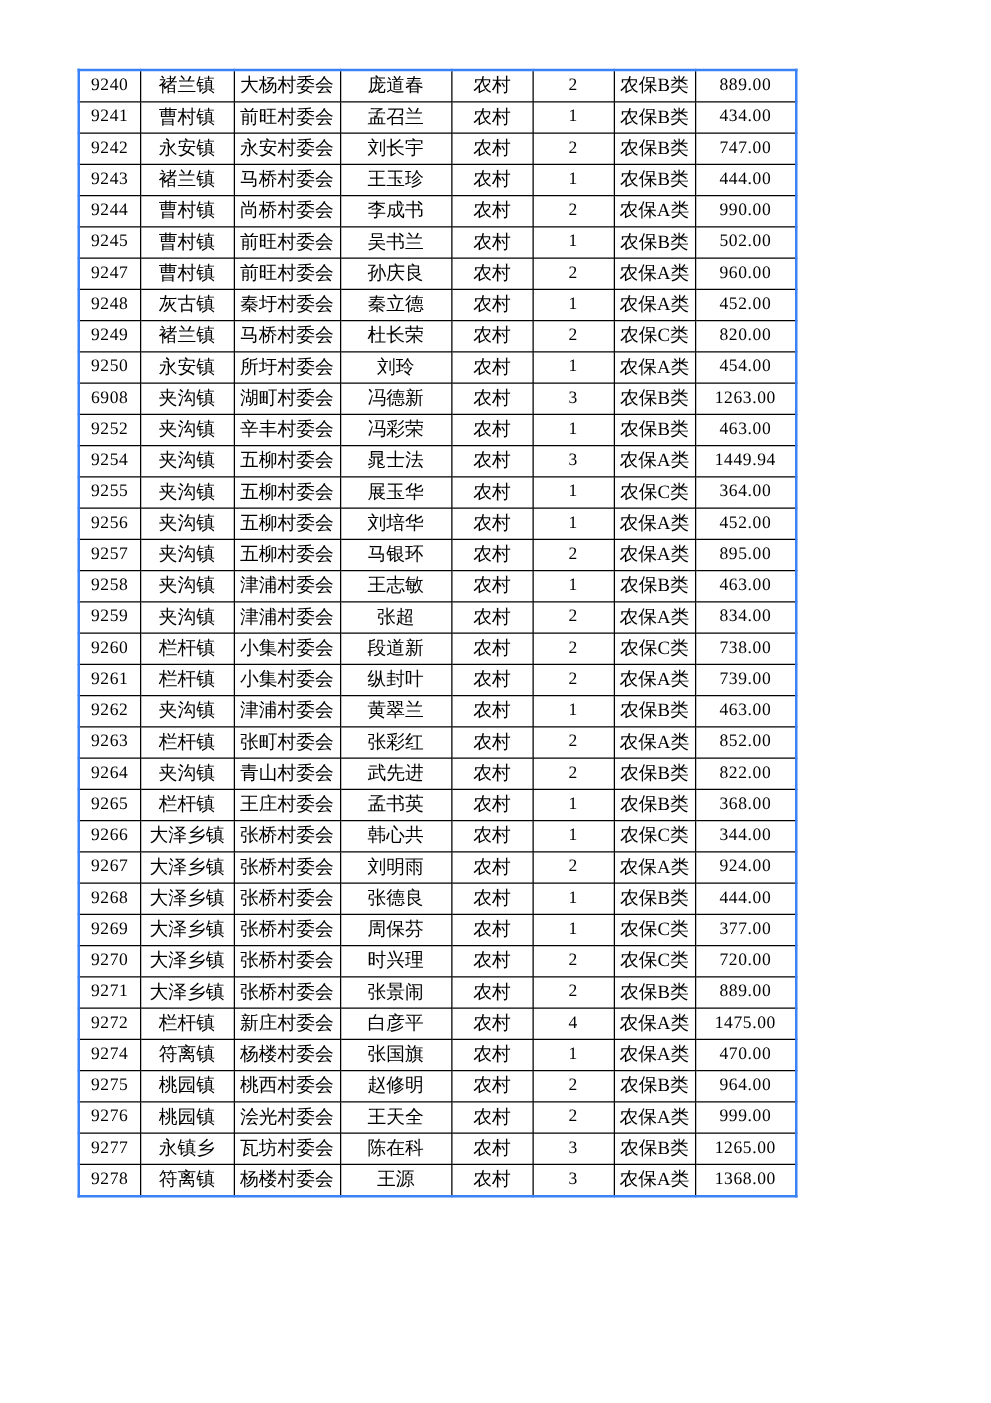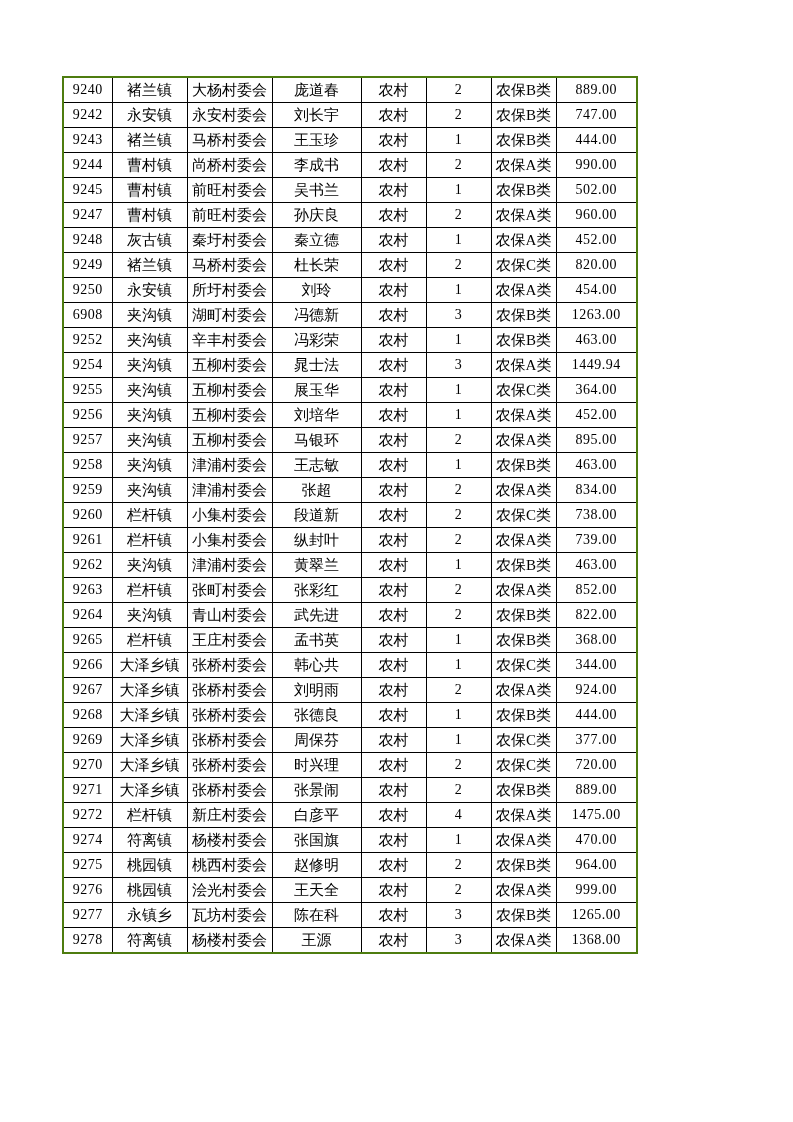--- a/index.html
+++ b/index.html
@@ -7,23 +7,23 @@
     width: 793px;
     height: 1122px;
     background: #ffffff;
     position: relative;
     font-family: "Liberation Serif", "DejaVu Serif", serif;
     color: #000000;
   }
   .sheet-table {
     position: absolute;
     left: 62px;
-    top: 76px;
+    top: 55px;
     border-collapse: collapse;
-    border: 2px solid #4d7c0f;
+    border: 2px solid #3b82f6;
     table-layout: fixed;
     width: 574px;
   }
   .sheet-table td {
     border: 1px solid #000000;
     height: 24px;
     padding: 0 2px;
     text-align: center;
     vertical-align: middle;
     font-size: 15px;
@@ -54,20 +54,30 @@
     <td class="num">9240</td>
     <td>褚兰镇</td>
     <td>大杨村委会</td>
     <td>庞道春</td>
     <td>农村</td>
     <td class="num">2</td>
     <td>农保B类</td>
     <td class="num amount">889.00</td>
   </tr>
         <tr>
+    <td class="num">9241</td>
+    <td>曹村镇</td>
+    <td>前旺村委会</td>
+    <td>孟召兰</td>
+    <td>农村</td>
+    <td class="num">1</td>
+    <td>农保B类</td>
+    <td class="num amount">434.00</td>
+  </tr>
+        <tr>
     <td class="num">9242</td>
     <td>永安镇</td>
     <td>永安村委会</td>
     <td>刘长宇</td>
     <td>农村</td>
     <td class="num">2</td>
     <td>农保B类</td>
     <td class="num amount">747.00</td>
   </tr>
         <tr>

